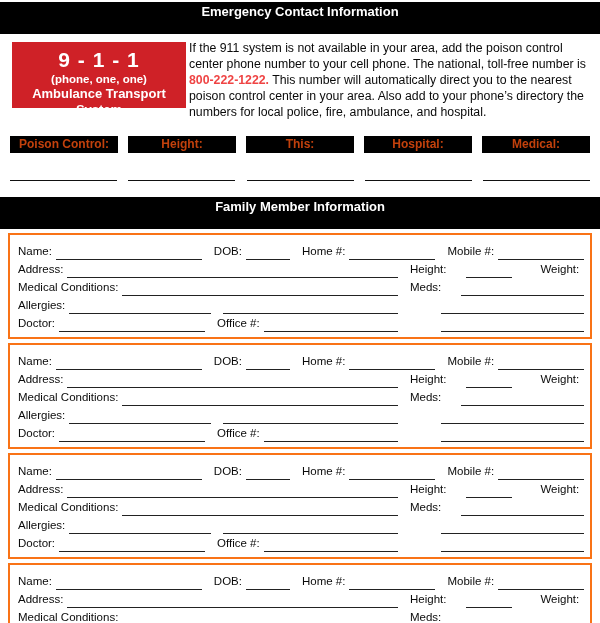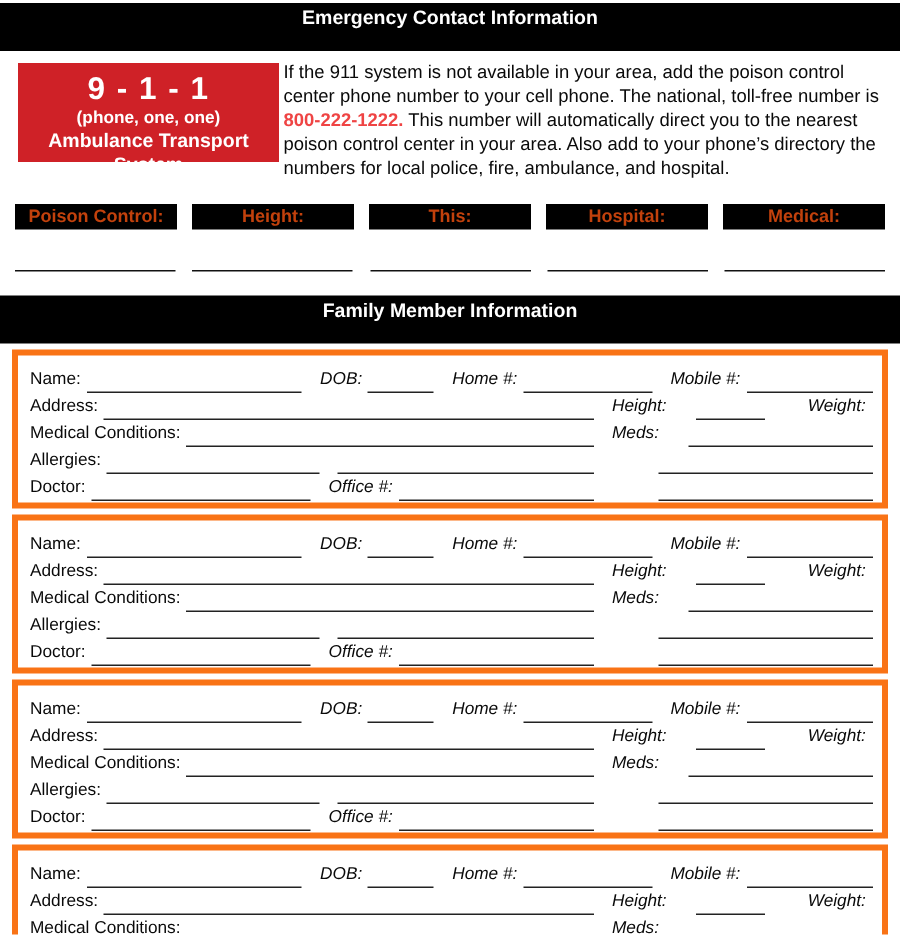--- a/index.html
+++ b/index.html
@@ -73,41 +73,41 @@
   }
   .contacts-lines .cline {
     width: 107px;
     height: 1px;
     border-bottom: 1px solid #111111;
   }
 
   
   #members { margin: 0 8px; }
   .card {
-    border: 4px solid #f97316;
+    border: 2px solid #f97316;
     background: #ffffff;
     margin-top: 4px;
     padding: 7px 6px 8px 8px;
     height: 106px;
     overflow: hidden;
   }
   .row {
     display: flex;
     align-items: flex-end;
     height: 18px;
     font-size: 11.5px;
   }
   .lbl { line-height: 17px; white-space: nowrap; }
   .line {
     display: inline-block;
     border-bottom: 1px solid #222222;
     height: 14px;
     margin-left: 4px;
   }
-  .ml { margin-left: 12px; font-style: italic; }
+  .ml { margin-left: 12px; }
   .grow { flex: 1; }
   .grow17 { flex: 1.7; }
   .w44 { width: 44px; flex: none; }
   .w86 { width: 86px; flex: none; }
   .w46 { width: 46px; flex: none; }
   .w142 { width: 142px; flex: none; }
   .w146 { width: 146px; flex: none; }
   .leftcol { flex: 1; display: flex; align-items: flex-end; margin-top: 48px; }
   .rightcol { width: 186px; min-width: 186px; display: flex; align-items: flex-end; gap: 16px; }
   .indent { margin-left: 43px; }

